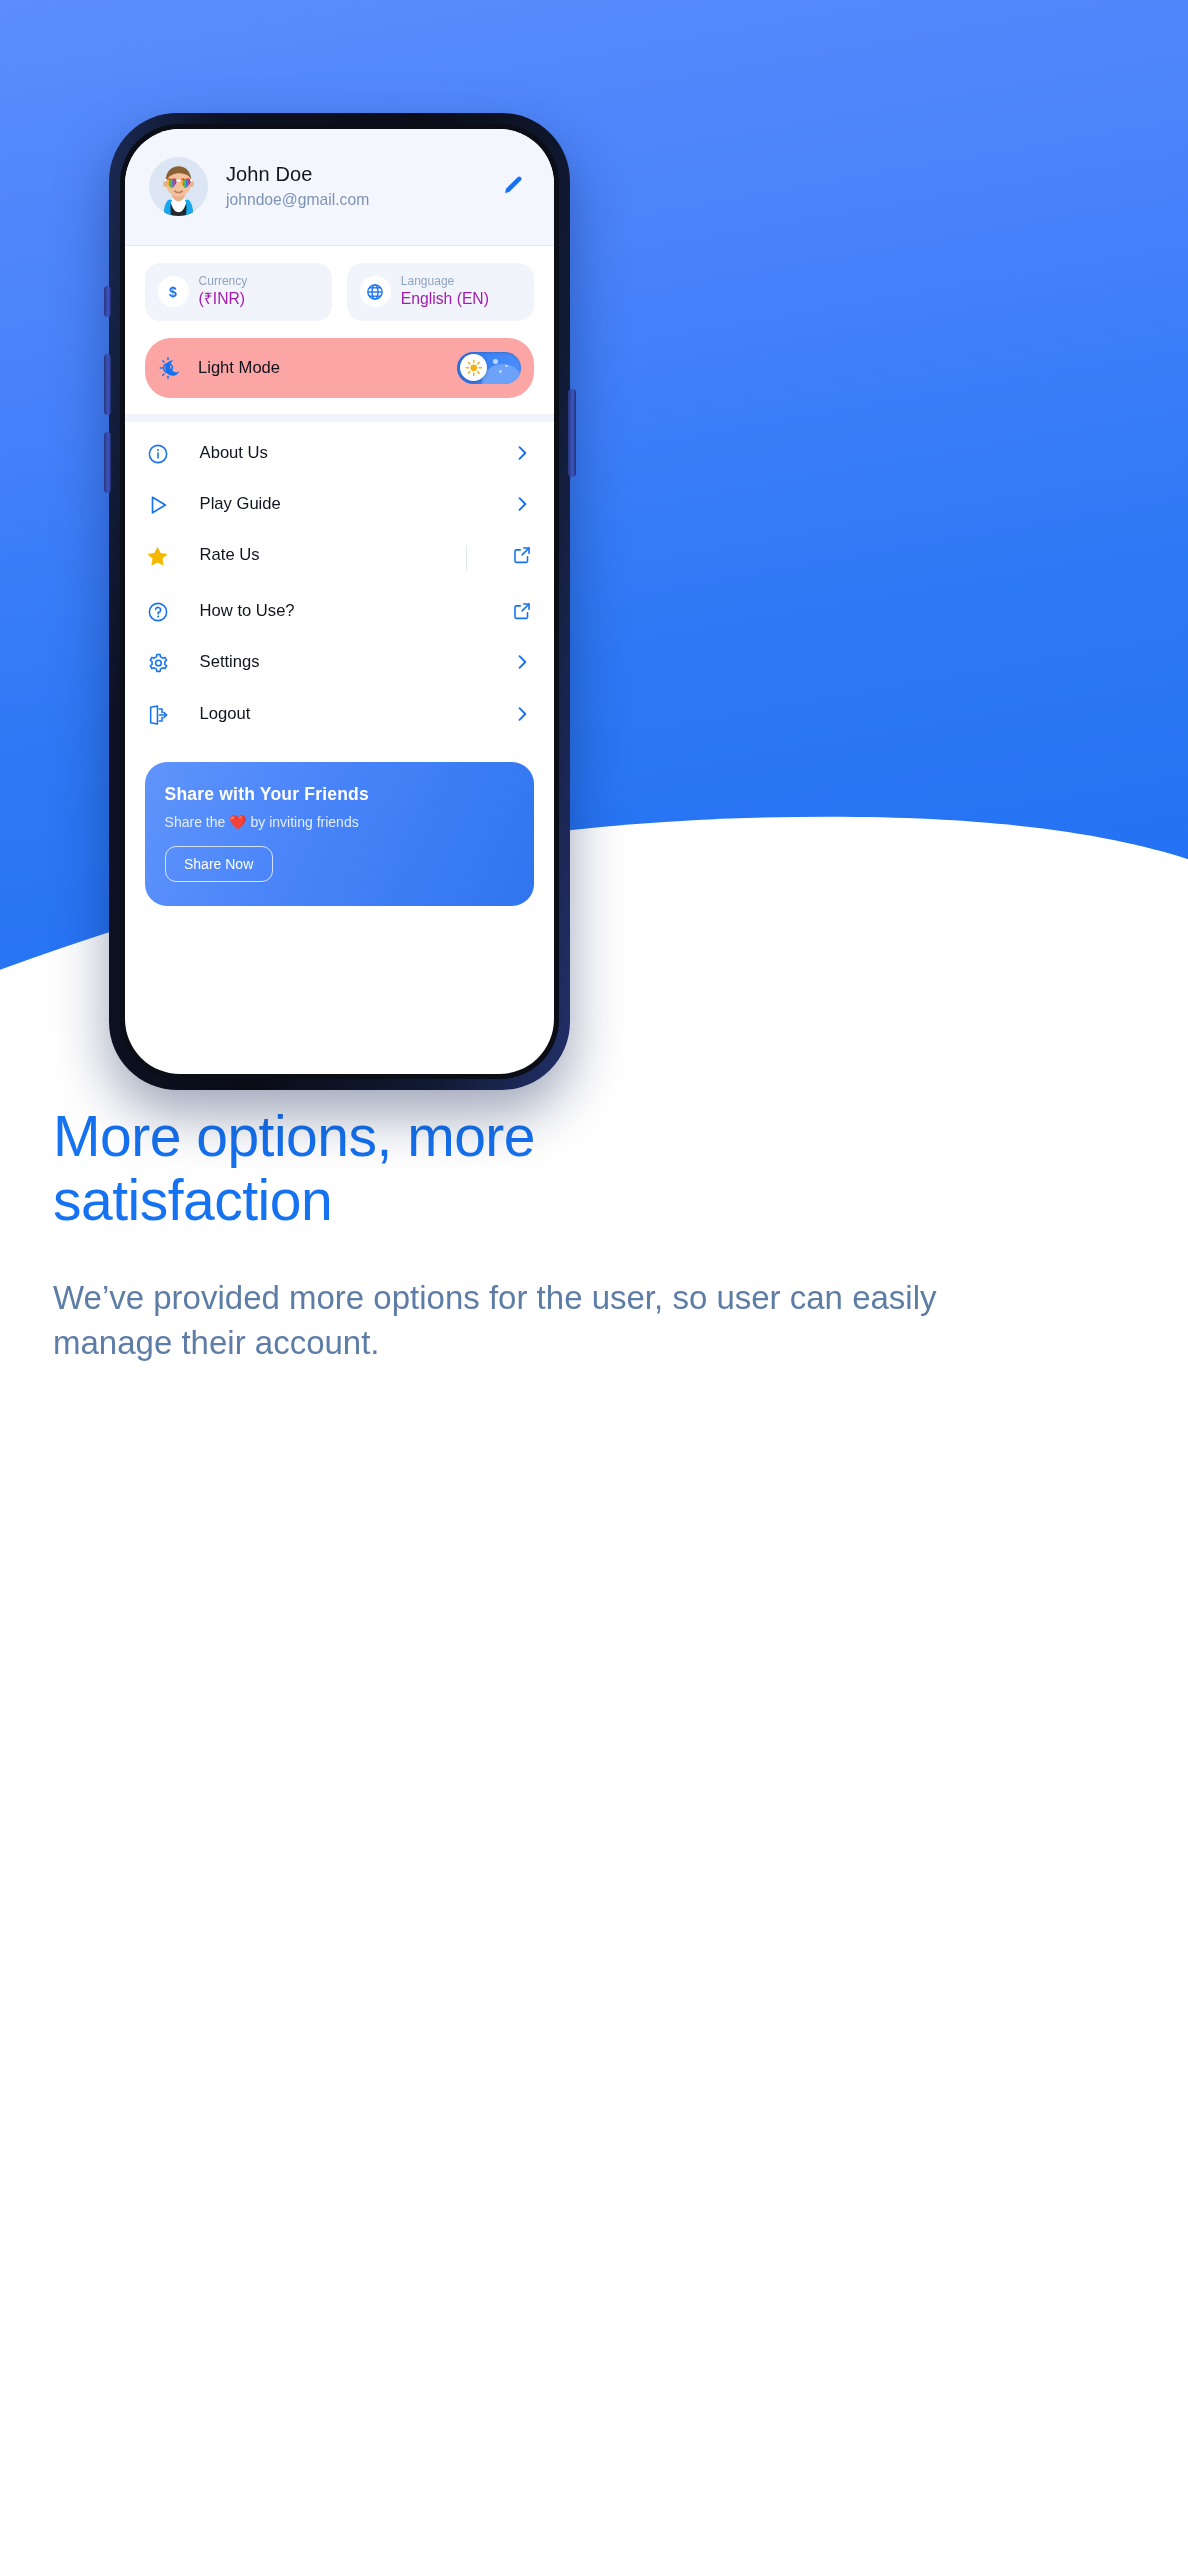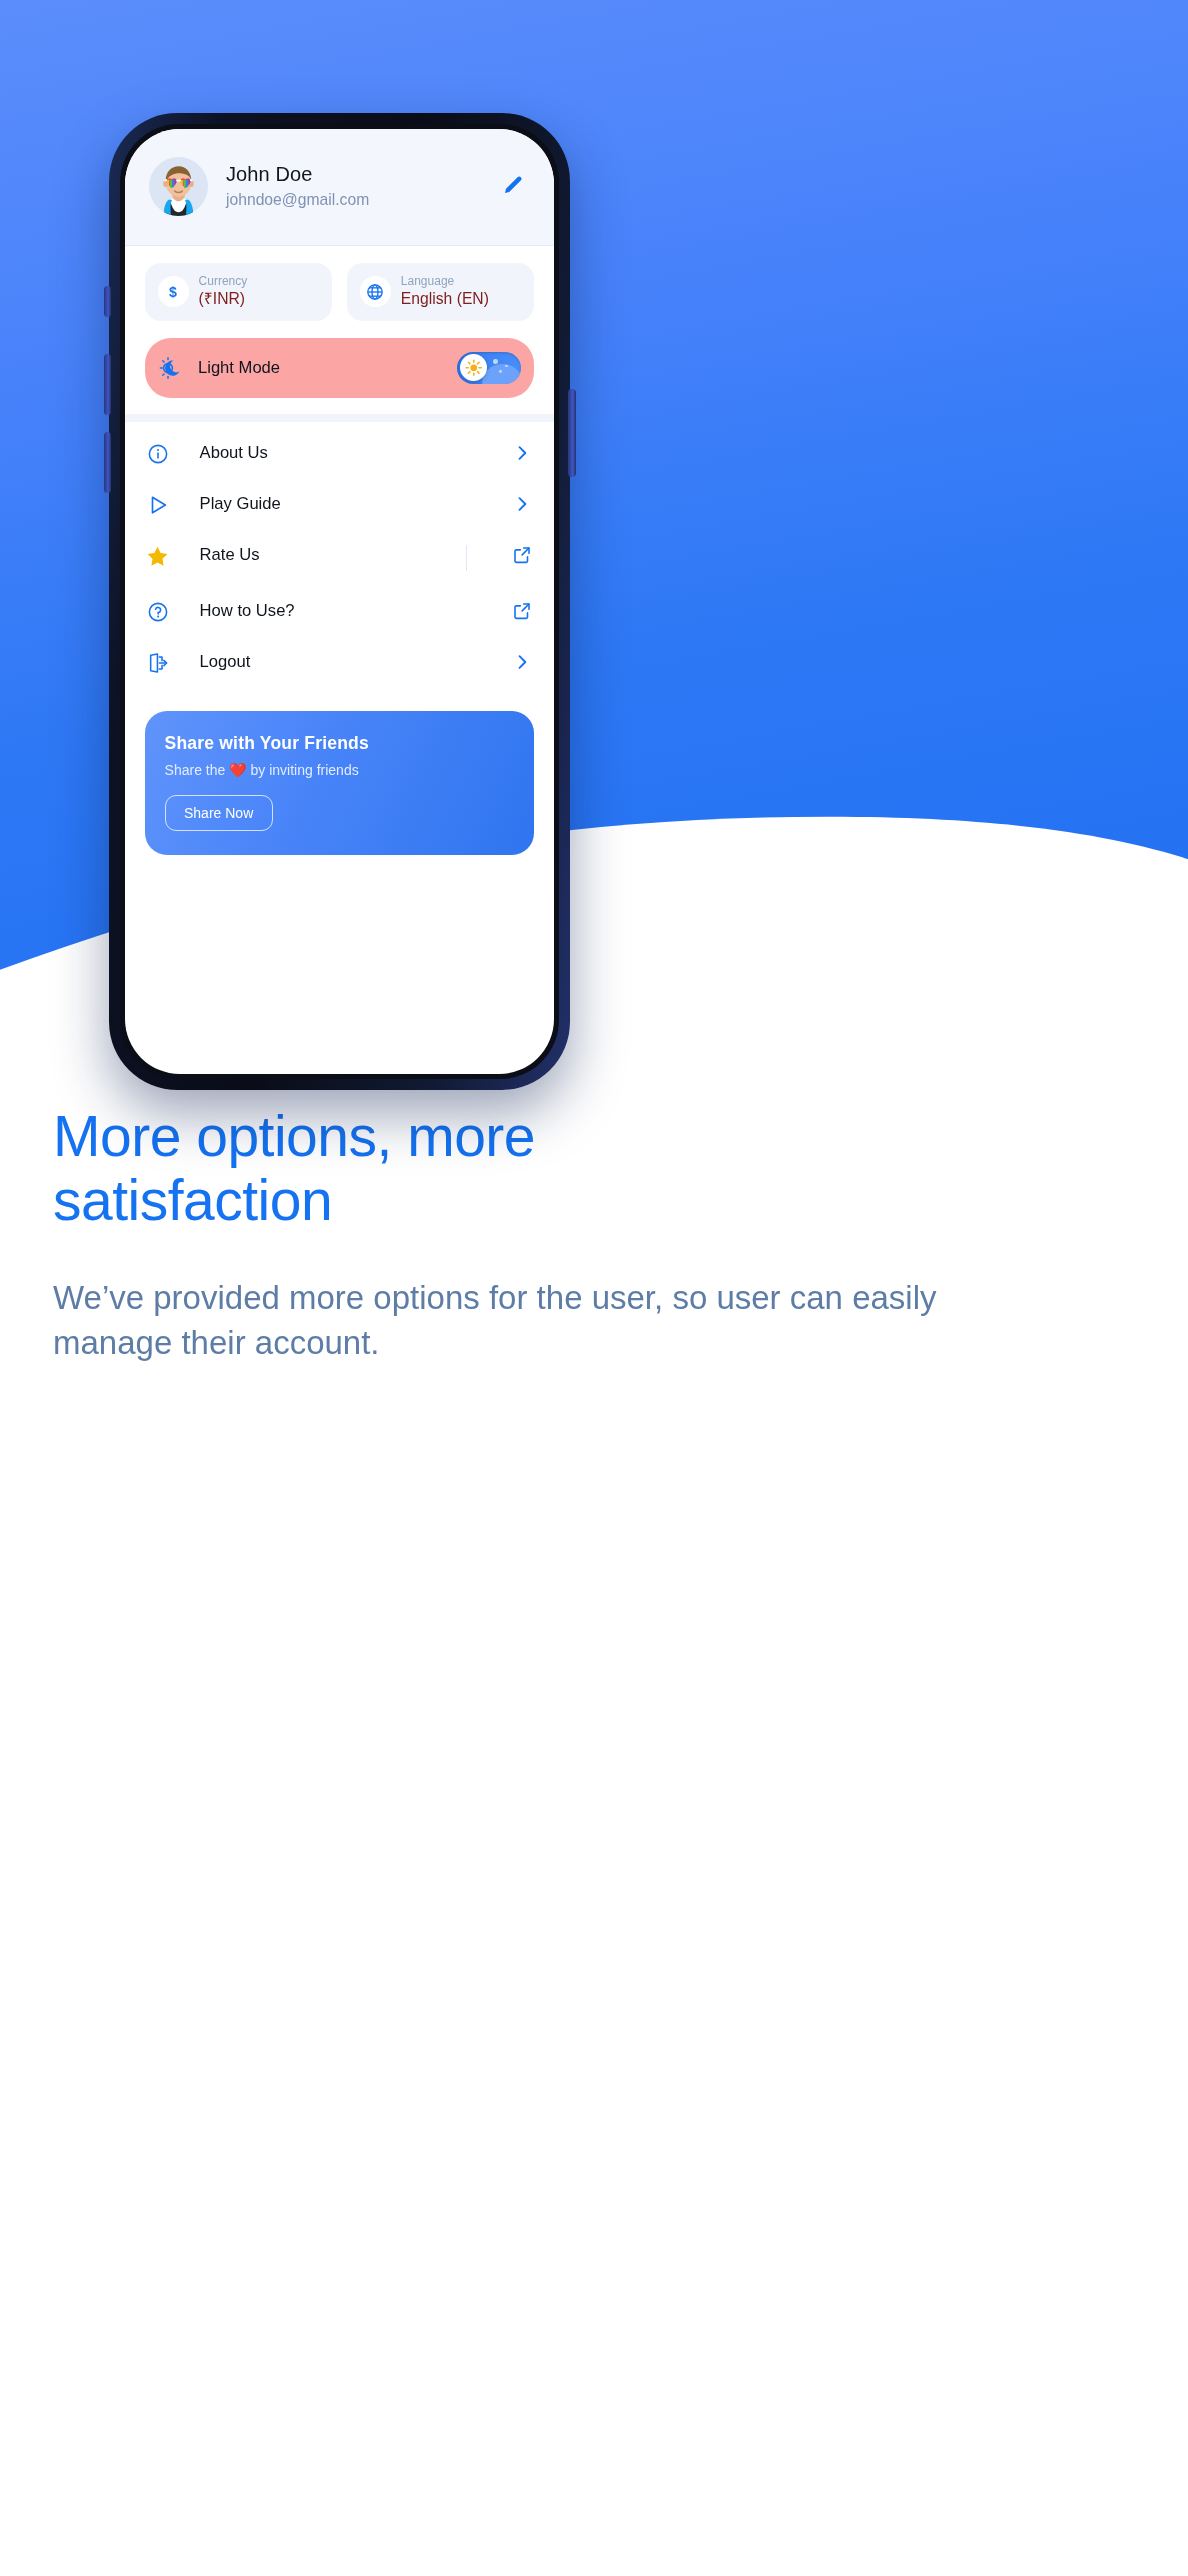--- a/index.html
+++ b/index.html
@@ -78,21 +78,21 @@
   .sel-card {
     flex:1; background:#f1f5fb; border-radius:15.7px;
     padding:12px 13px; display:flex; align-items:center; gap:10px;
     min-width:0;
   }
   .sel-ic {
     width:31px; height:31px; border-radius:50%; background:#fff;
     display:flex; align-items:center; justify-content:center; flex:0 0 31px;
   }
   .sel-lbl { font-size:12px; color:#8fa3c0; line-height:1.15; }
-  .sel-val { font-size:15.7px; color:#7f1d1d; line-height:1.25; margin-top:0.9px; white-space:nowrap; }
+  .sel-val { font-size:15.7px; color:#a21caf; line-height:1.25; margin-top:0.9px; white-space:nowrap; }
 
   .mode-row {
     margin:7.4px 20px 0 20px;
     background:#fca5a5; border-radius:26px;
     padding:14px 13px 14px 14.7px;
     display:flex; align-items:center; gap:14.7px;
   }
   .mode-label { flex:1; font-size:16.6px; color:#10151d; }
 
   .toggle {
@@ -344,20 +344,34 @@
           <span class="mi-right">
             <svg width="20" height="20" viewBox="0 0 24 24" fill="none" stroke="#1572f0" stroke-width="1.9" stroke-linecap="round" stroke-linejoin="round">
               <path d="M14 3.6 L20.4 3.6 L20.4 10"></path>
               <line x1="20.4" y1="3.6" x2="12.2" y2="11.8"></line>
               <path d="M18.6 14.2 L18.6 19.2 A1.6 1.6 0 0 1 17 20.8 L5.2 20.8 A1.6 1.6 0 0 1 3.6 19.2 L3.6 7.4 A1.6 1.6 0 0 1 5.2 5.8 L10 5.8"></path>
             </svg>
           </span>
         </div>
 
 
+        <div class="menu-item">
+          <span class="mi-ic">
+            <svg width="22" height="22" viewBox="0 0 24 24" fill="none" stroke="#1572f0" stroke-width="1.7" stroke-linejoin="round">
+              <path d="M19.4 13.5 A7.6 7.6 0 0 0 19.4 10.5 L21.4 9 L19.6 5.9 L17.2 6.8 A7.6 7.6 0 0 0 14.6 5.3 L14.3 2.8 L10.7 2.8 L10.4 5.3 A7.6 7.6 0 0 0 7.8 6.8 L5.4 5.9 L3.6 9 L5.6 10.5 A7.6 7.6 0 0 0 5.6 13.5 L3.6 15 L5.4 18.1 L7.8 17.2 A7.6 7.6 0 0 0 10.4 18.7 L10.7 21.2 L14.3 21.2 L14.6 18.7 A7.6 7.6 0 0 0 17.2 17.2 L19.6 18.1 L21.4 15 Z"></path>
+              <circle cx="12.5" cy="12" r="3.1"></circle>
+            </svg>
+          </span>
+          <span class="mi-label">Settings</span>
+          <span class="mi-right">
+            <svg width="20" height="20" viewBox="0 0 24 24" fill="none" stroke="#1572f0" stroke-width="2.3" stroke-linecap="round" stroke-linejoin="round">
+                <polyline points="9,5 16,12 9,19"></polyline>
+              </svg>
+          </span>
+        </div>
 
         <div class="menu-item">
           <span class="mi-ic">
             <svg width="22" height="22" viewBox="0 0 24 24" fill="none" stroke="#1572f0" stroke-width="1.7" stroke-linecap="round" stroke-linejoin="round">
               <path d="M4 3.6 L11.4 2.2 L11.4 21.8 L4 20.4 Z"></path>
               <polyline points="13.4,5.4 16.4,5.4 16.4,9.6"></polyline>
               <polyline points="13.4,18.6 16.4,18.6 16.4,14.6"></polyline>
               <line x1="13.6" y1="12" x2="21.2" y2="12"></line>
               <polyline points="18.4,9.2 21.4,12 18.4,14.8"></polyline>
             </svg>

